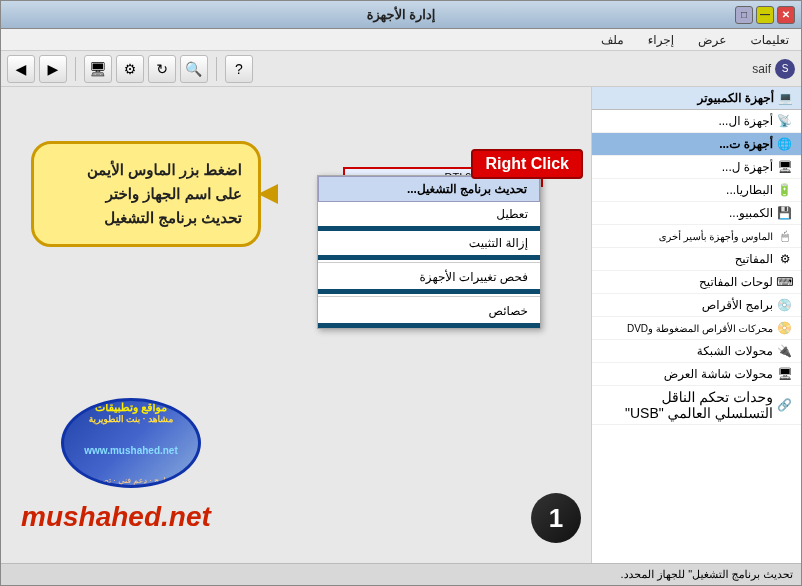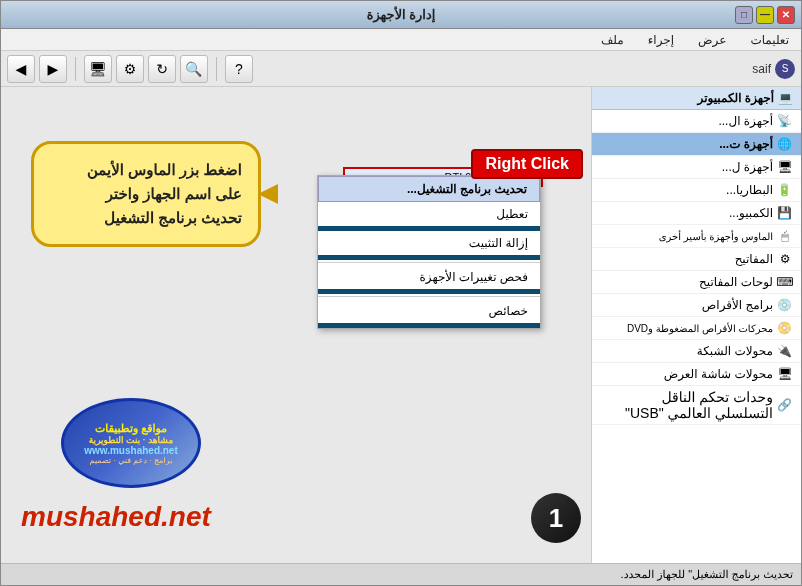--- a/index.html
+++ b/index.html
@@ -250,21 +250,21 @@
       z-index: 5;
     }
     .logo-circle {
       width: 140px;
       height: 90px;
       background: linear-gradient(135deg, #2244aa, #4466cc, #88aadd);
       border-radius: 50%;
       display: flex;
       flex-direction: column;
       align-items: center;
-      justify-content: center;
+      justify-content: space-between;
       border: 3px solid #1133aa;
       position: relative;
       overflow: hidden;
     }
     .logo-text-ar {
       font-size: 11px;
       font-weight: bold;
       color: #ffee00;
       text-align: center;
       direction: rtl;

